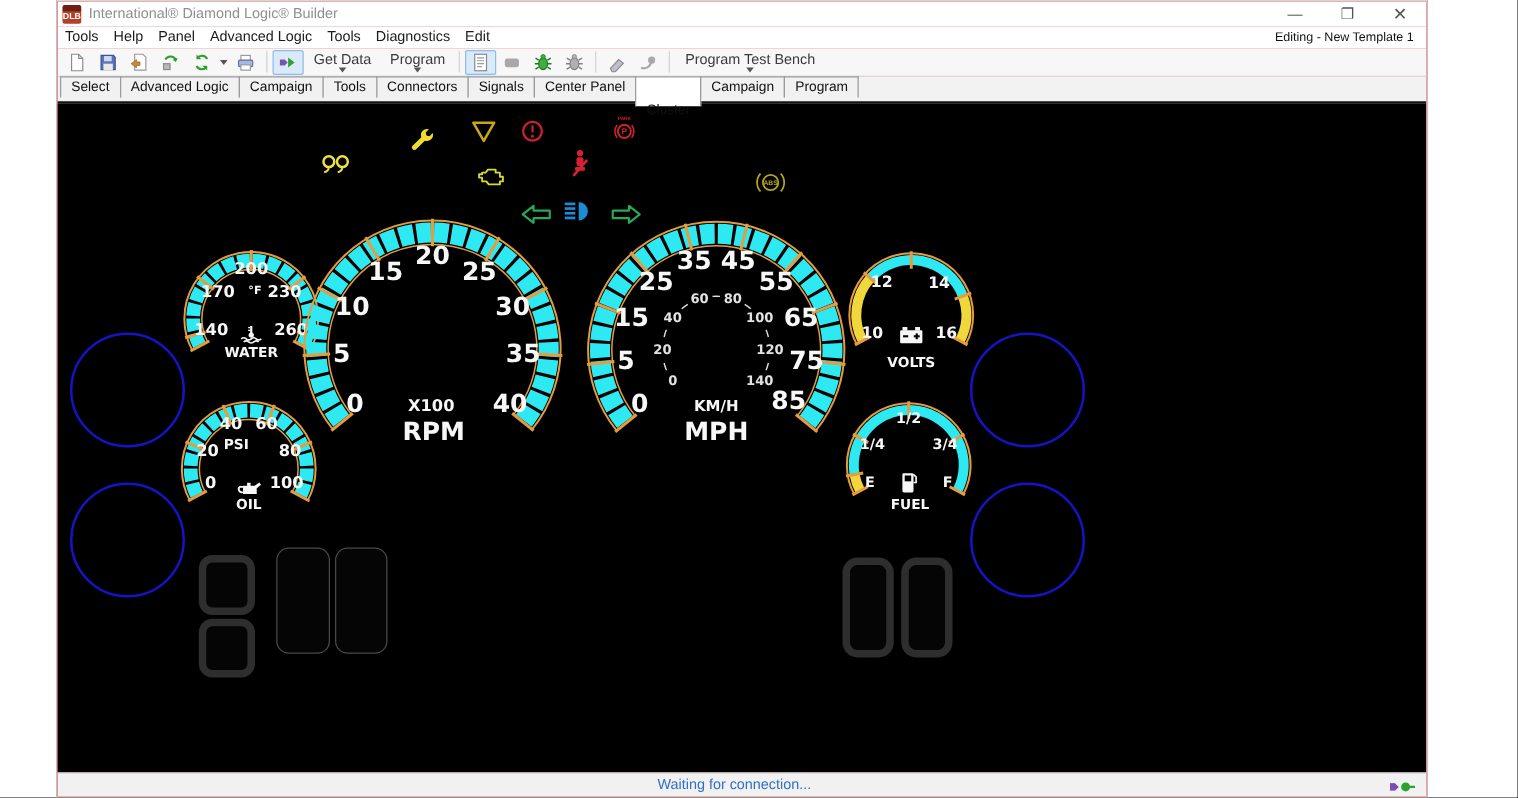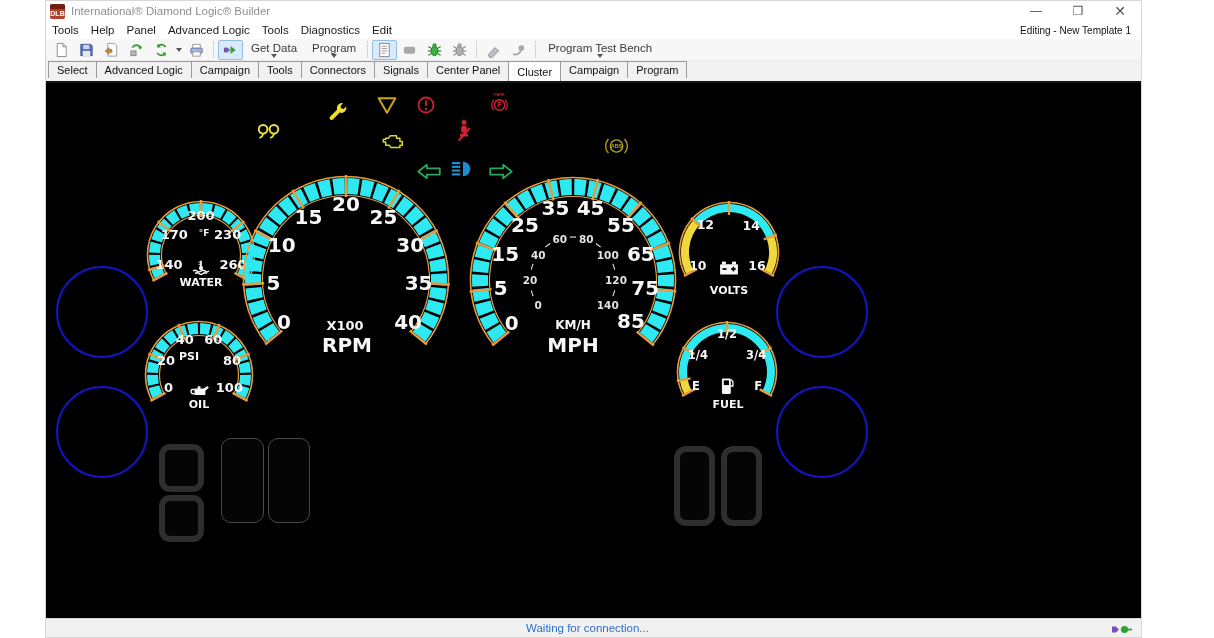--- a/index.html
+++ b/index.html
@@ -28,21 +28,21 @@
   .tbtn.hl { background: #d9eafa; border-color: #8fbde8; }
   .ticon { width: 17px; height: 17px; display: block; }
   .tlabel { font-size: 11.5px; color: #3a3a3a; margin: 0 3px 0 4px; white-space: nowrap; }
   .caret { width: 0; height: 0; border-left: 3px solid transparent; border-right: 3px solid transparent; border-top: 4px solid #555; margin: 0 2px; }
   .tsep { width: 1px; height: 17px; background: #d4d4d4; margin: 0 4px; }
 
   
   #tabbar { height: 22px; background: #f2f2f2; display: flex; align-items: flex-start; padding-left: 2px; border-bottom: 2px solid #141414; }
   .tab { font-size: 11px; color: #111; background: #f1f1f1; border: 1px solid #9b9b9b; border-bottom: none;
          padding: 2px 8px 3px; height: 17px; margin-right: -1px; cursor: default; position: relative; }
-  .tab.active { background: #fff; height: 20px; padding-top: 4px; z-index: 3; }
+  .tab.active { background: #fff; height: 20px; padding-top: 20px; z-index: 3; }
 
   
   #cluster-area { position: relative; height: 535px; background: #000; overflow: hidden; }
   #cluster-area svg.gauge, #cluster-area svg.lamp { position: absolute; overflow: visible; }
   #cluster-area text { font-family: "DejaVu Sans", sans-serif; font-weight: bold; }
   .ring { position: absolute; border: 2px solid #1414c4; border-radius: 50%; }
   .slot { position: absolute; background: #050505; }
 
   
   #statusbar { position: relative; height: 21px; background: #f1f1f1; border-top: 1px solid #d6d6d6; }

